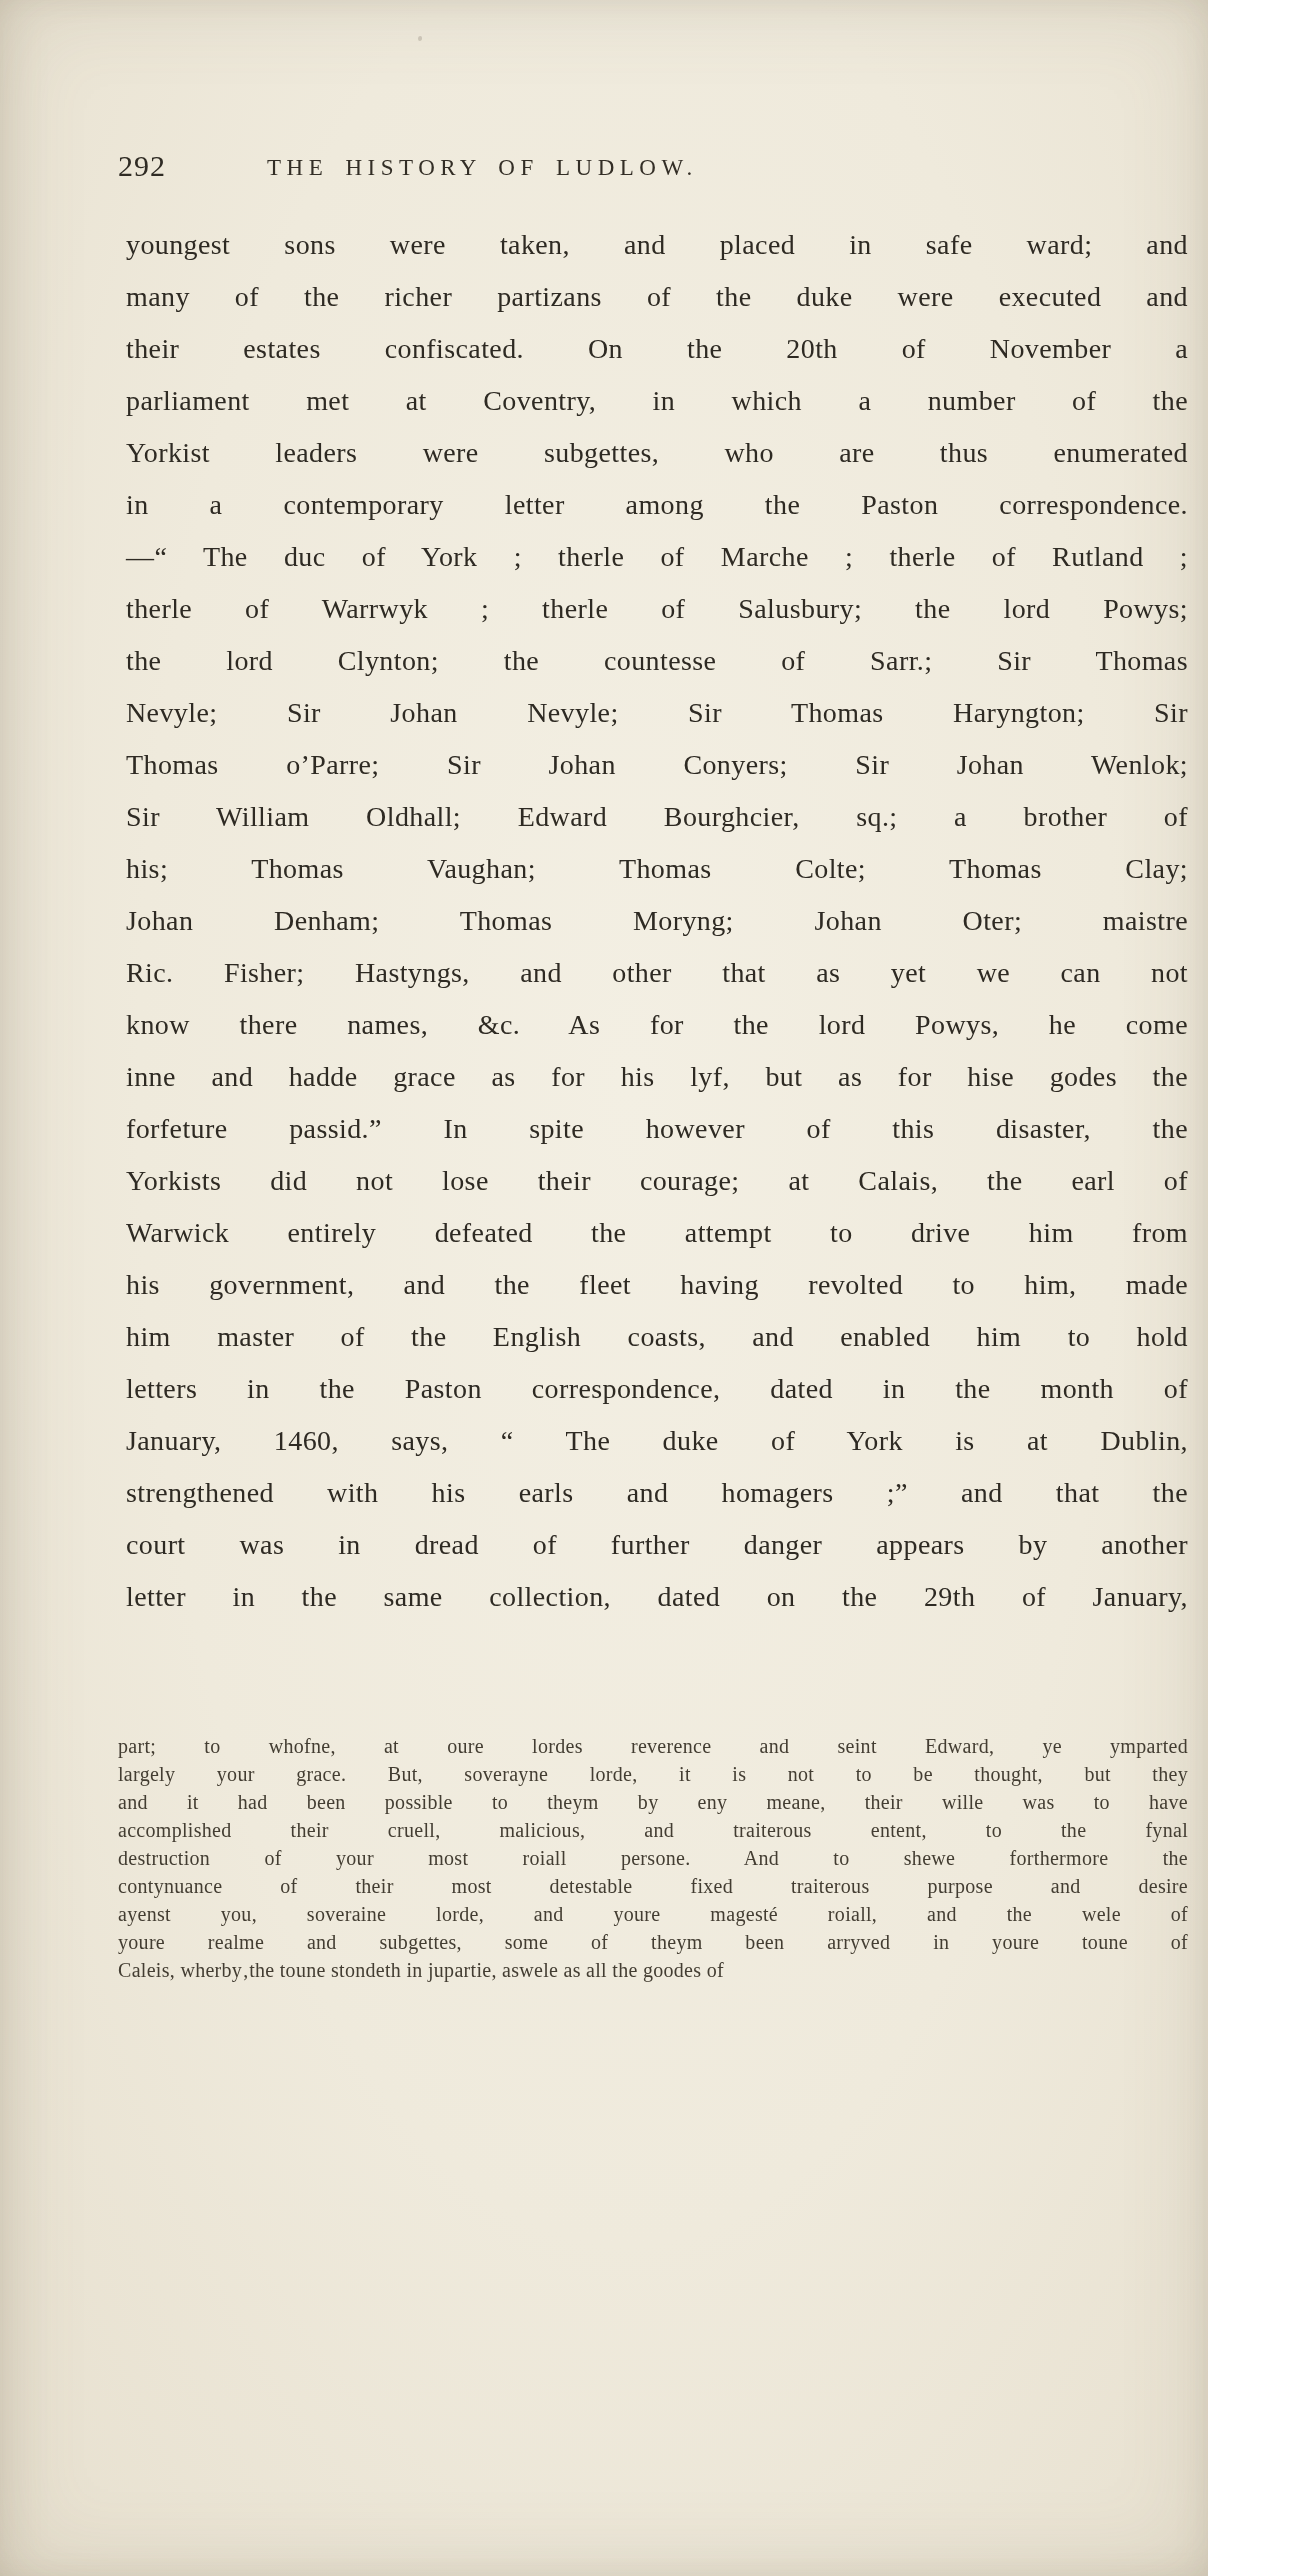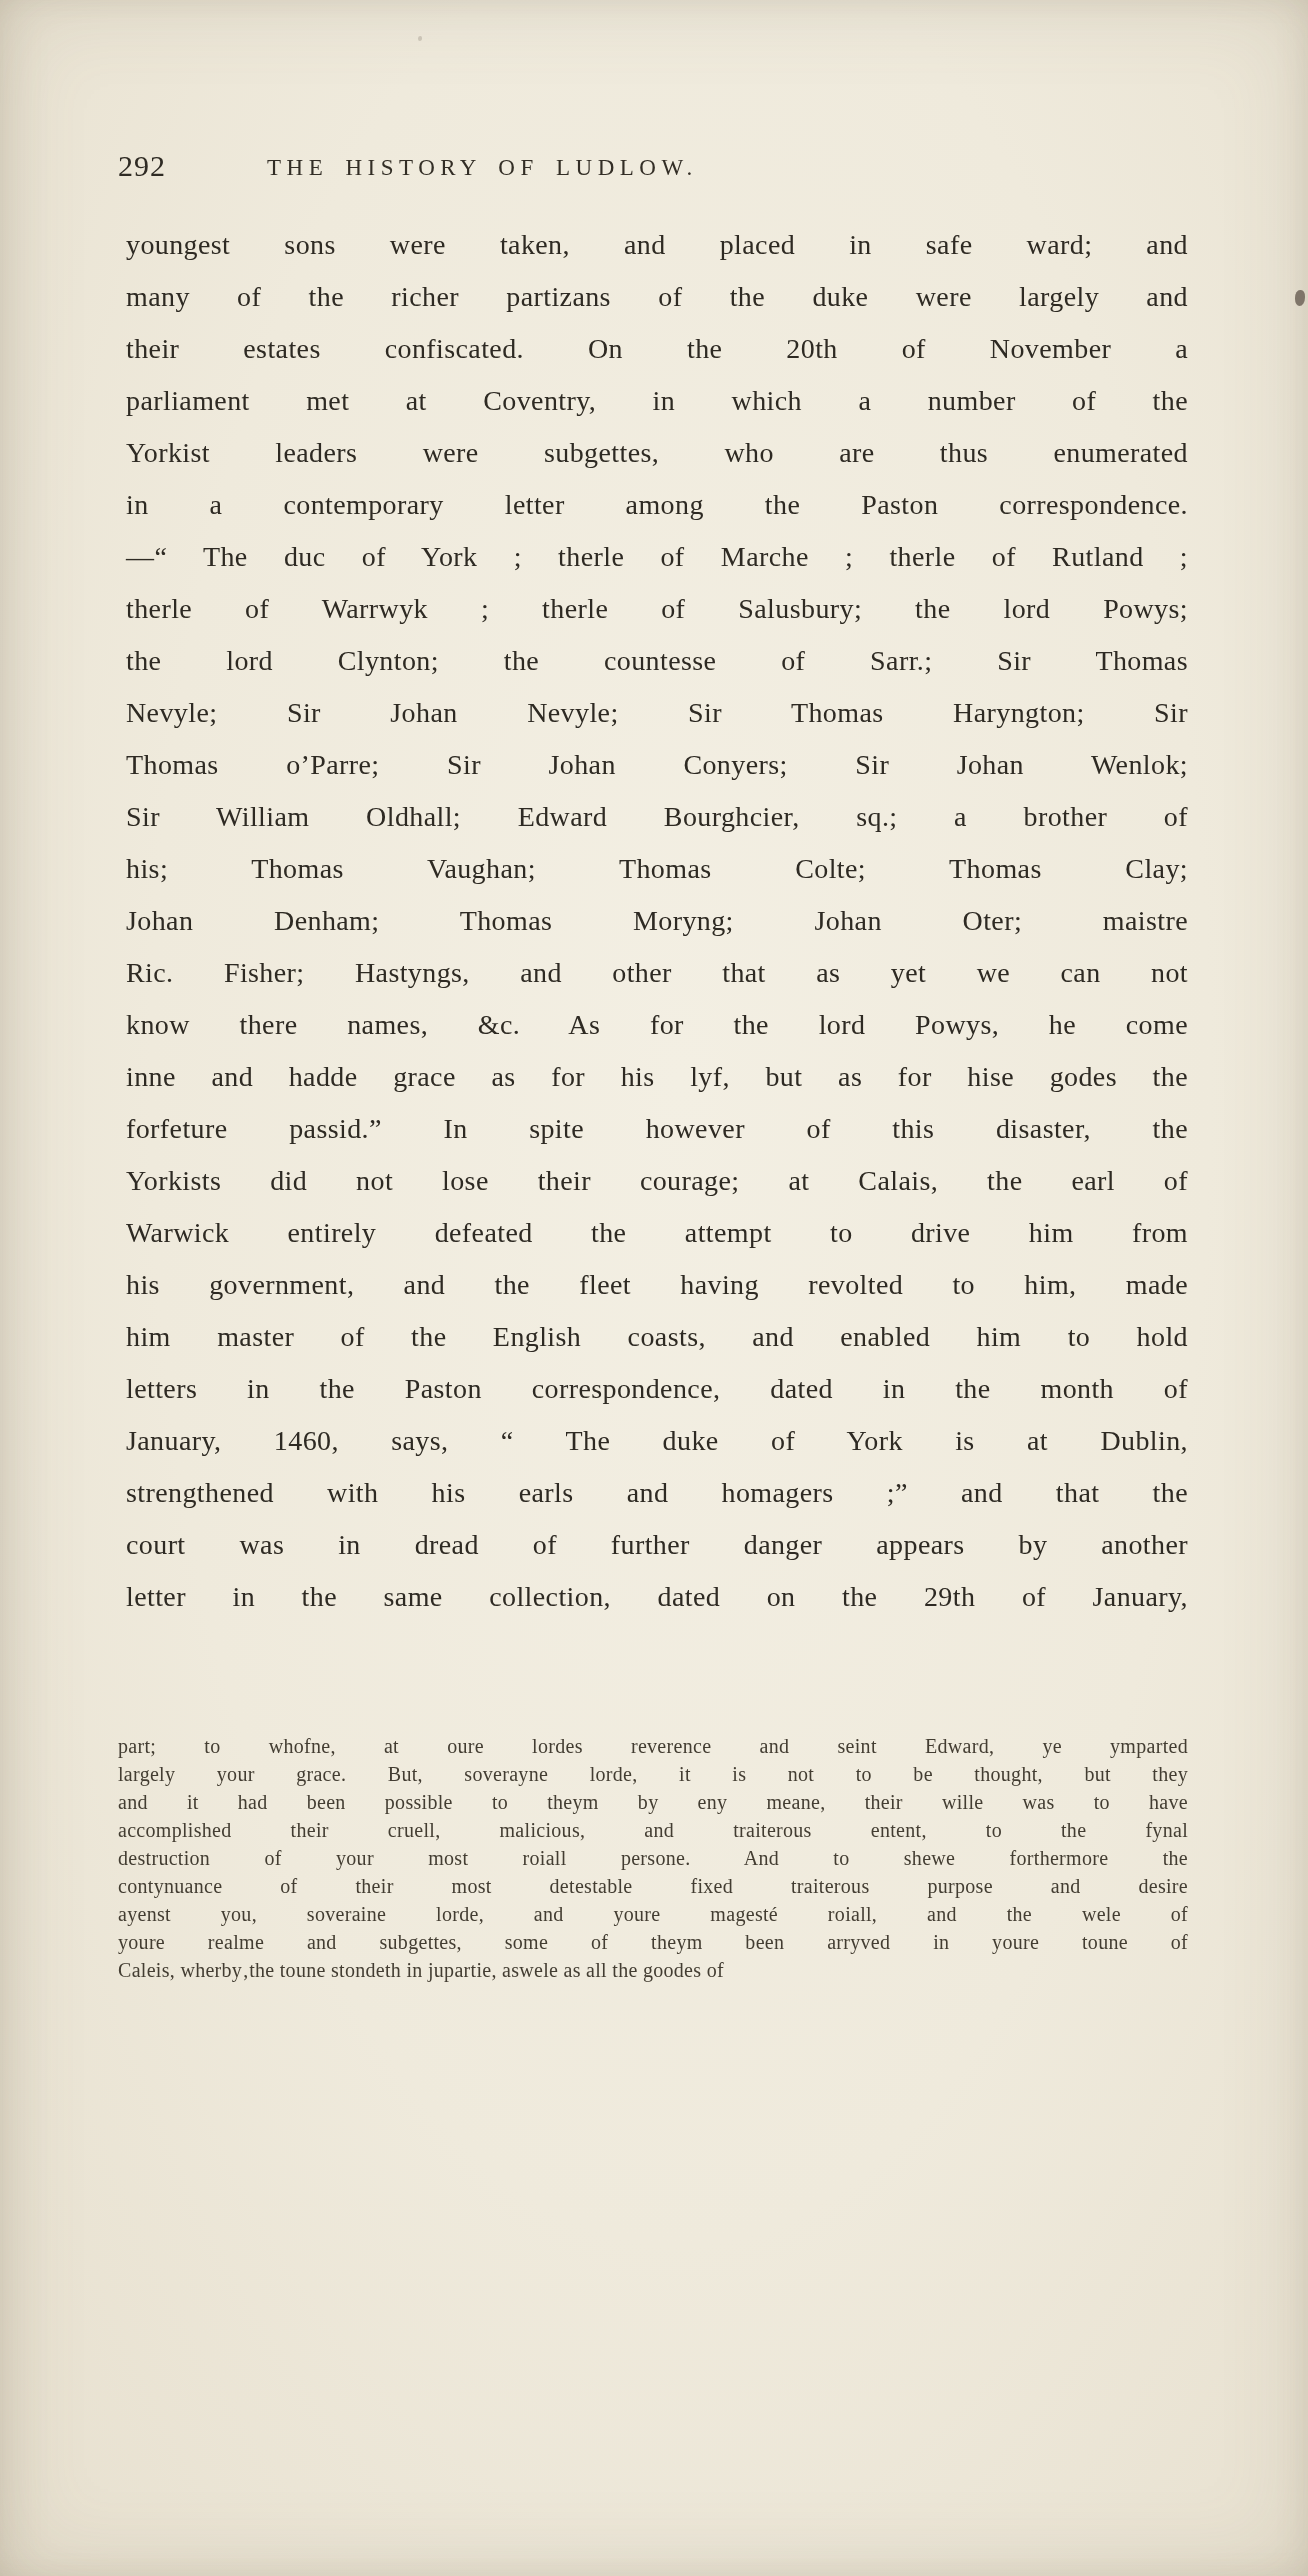--- a/index.html
+++ b/index.html
@@ -2,21 +2,21 @@
 <html><head>
 <meta charset="utf-8">
 <style>
   html, body {
     margin: 0;
     padding: 0;
     font-family: "Liberation Serif", "DejaVu Serif", serif;
   }
   .scan-page {
     position: relative;
-    width: 1308px;
+    width: 1208px;
     height: 2576px;
     background:
       radial-gradient(ellipse at 52% 42%, #f3efe3 0%, #efeadc 55%, #e7e0cf 100%);
     box-shadow:
       inset 0 0 90px rgba(120, 105, 78, 0.16),
       inset 18px 0 55px -28px rgba(110, 95, 70, 0.25),
       inset -14px 0 45px -26px rgba(110, 95, 70, 0.18);
     overflow: hidden;
     color: #2e2a23;
   }
@@ -108,21 +108,21 @@
 
   <div class="content">
 
     <div class="header-row">
       <span class="page-number">292</span>
       <span class="running-title">THE HISTORY OF LUDLOW.</span>
     </div>
 
     <div class="body-text">
       <div class="body-line">youngest sons were taken, and placed in safe ward; and</div>
-        <div class="body-line">many of the richer partizans of the duke were largely and</div>
+        <div class="body-line">many of the richer partizans of the duke were executed and</div>
         <div class="body-line">their estates confiscated.  On the 20th of November a</div>
         <div class="body-line">parliament met at Coventry, in which a number of the</div>
         <div class="body-line">Yorkist leaders were subgettes, who are thus enumerated</div>
         <div class="body-line">in a contemporary letter among the Paston correspondence.</div>
         <div class="body-line">—“ The duc of York ; therle of Marche ; therle of Rutland ;</div>
         <div class="body-line">therle of Warrwyk ; therle of Salusbury; the lord Powys;</div>
         <div class="body-line">the lord Clynton; the countesse of Sarr.; Sir Thomas</div>
         <div class="body-line">Nevyle; Sir Johan Nevyle; Sir Thomas Haryngton; Sir</div>
         <div class="body-line">Thomas o’Parre; Sir Johan Conyers; Sir Johan Wenlok;</div>
         <div class="body-line">Sir William Oldhall; Edward Bourghcier, sq.; a brother of</div>

